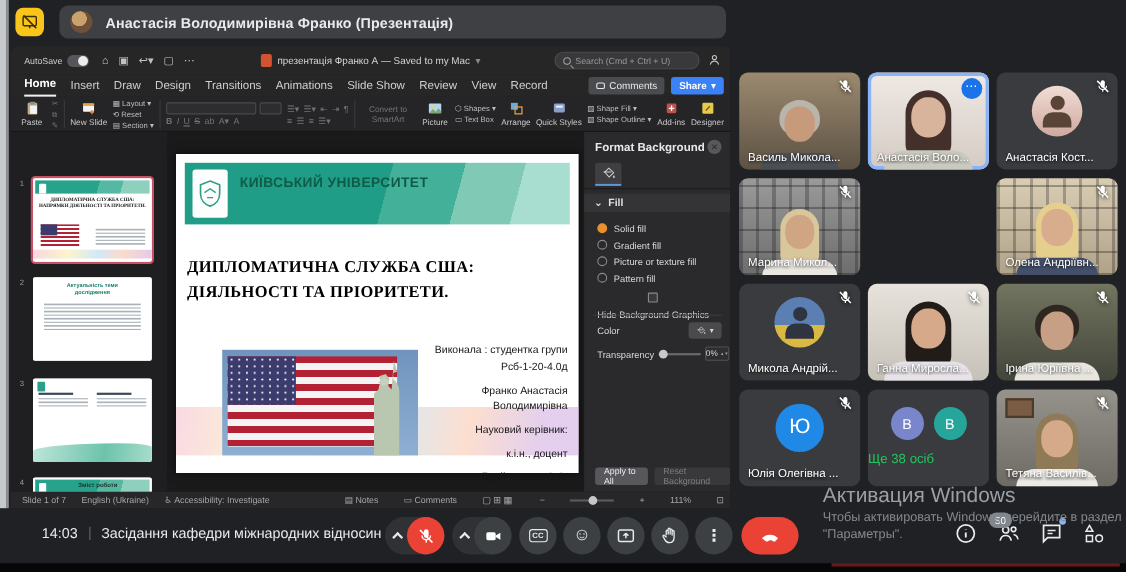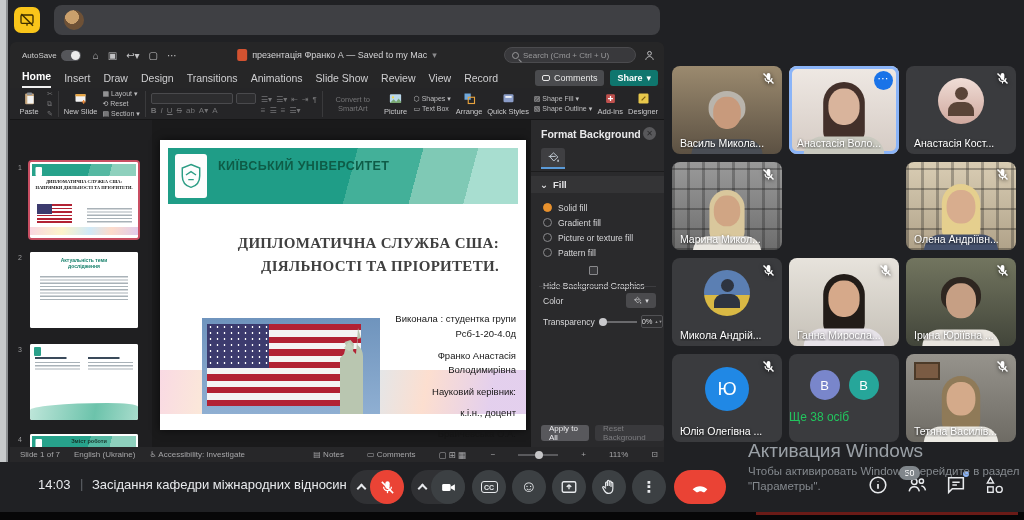--- a/index.html
+++ b/index.html
@@ -38,21 +38,21 @@
   .tb-user{position:absolute;right:8px;top:6px;color:#c2c2c4;}
   .tb-user svg{width:13px;height:13px;}
 
   .ppt-tabs{position:absolute;left:0;top:26px;width:100%;height:20px;background:#262627;display:flex;align-items:flex-end;
     padding-left:12px;gap:13px;}
   .tab{font-size:10.5px;color:#cfcfd1;padding-bottom:4px;white-space:nowrap;}
   .tab.active{color:#ffffff;font-weight:bold;border-bottom:2px solid #f0f0f0;}
   .tabs-right{position:absolute;right:6px;top:28px;display:flex;gap:6px;align-items:center;}
   .pill-btn{height:16px;border-radius:3px;display:flex;align-items:center;gap:4px;padding:0 7px;font-size:9px;}
   .pill-comments{background:#4a4b4e;color:#e8e8e8;}
-  .pill-share{background:#0f766e;color:#fff;font-weight:bold;}
+  .pill-share{background:#3b82f6;color:#fff;font-weight:bold;}
   .bub{width:8px;height:6px;border:1px solid #e8e8e8;border-radius:2px;position:relative;}
 
   .ppt-ribbon{position:absolute;left:0;top:46px;width:100%;height:32px;background:#252527;border-bottom:1px solid #161617;
     display:flex;align-items:center;gap:5px;padding:0 6px;font-size:7.5px;color:#c9c9cb;overflow:hidden;}
   .rb-big{display:flex;flex-direction:column;align-items:center;gap:1px;min-width:26px;}
   .rb-big svg{width:15px;height:15px;}
   .rb-col{display:flex;flex-direction:column;gap:2px;font-size:7px;color:#bdbdbf;white-space:nowrap;}
   .rb-div{width:1px;height:26px;background:#3a3a3c;flex:0 0 auto;}
   .rb-gray{color:#757577;}
   .rb-fontbox{display:flex;gap:3px;}
@@ -94,22 +94,22 @@
 
   
   .ppt-canvas{position:absolute;left:142px;top:78px;width:378px;height:327px;background:#1a1a1b;}
   .slide{position:absolute;left:150px;top:98px;width:366px;height:290px;background:#fff;box-shadow:0 0 8px rgba(0,0,0,.6);}
   .sl-banner{position:absolute;left:8px;top:8px;right:8px;height:56px;
     background:linear-gradient(105deg,#1f9d87 0 52%,#43b099 52% 70%,#7fc9b5 70% 85%,#a8ded0 85%);}
   .sl-logo{position:absolute;left:7px;top:6px;width:32px;height:44px;background:#fdfdfd;border-radius:3px;
     display:flex;align-items:center;justify-content:center;}
   .sl-logo svg{width:22px;height:26px;}
   .sl-bantext{position:absolute;left:50px;top:9px;font-weight:bold;font-size:12.5px;line-height:1.45;color:#0e5c47;letter-spacing:.4px;}
-  .sl-title{position:absolute;left:10px;top:92px;right:27px;text-align:right;
-    font-family:"Liberation Serif","DejaVu Serif",serif;font-weight:bold;font-size:15px;line-height:1.55;color:#404040;letter-spacing:.3px;}
+  .sl-title{position:absolute;left:10px;top:92px;right:10px;text-align:left;
+    font-family:"Liberation Serif","DejaVu Serif",serif;font-weight:bold;font-size:15px;line-height:1.55;color:#000000;letter-spacing:.3px;}
   .sl-flag{position:absolute;left:42px;top:178px;width:178px;height:96px;background:linear-gradient(180deg,#6f94bd,#8fafd2);z-index:2;}
   .flag-cloth{position:absolute;left:5px;top:6px;width:154px;height:82px;
     background:repeating-linear-gradient(180deg,#b22234 0 6.3px,#f4f4f4 6.3px 12.6px);}
   .flag-canton{position:absolute;left:0;top:0;width:62px;height:44px;background:#3c3b6e;
     background-image:radial-gradient(#fff .9px,transparent 1.2px);background-size:7px 6px;}
   .statue{position:absolute;right:14px;bottom:0;height:86px;width:34px;color:#b9c6b0;z-index:3;}
   .sl-credits{position:absolute;right:10px;top:172px;width:136px;text-align:right;font-size:9.5px;line-height:1.45;color:#151515;z-index:2;}
   .sl-credits .credit{margin-bottom:1px;}
   .sl-credits .credit:nth-child(3){margin-top:8px;}
   .sl-credits .credit:nth-child(5){margin-top:8px;}
@@ -332,20 +332,21 @@
   <div class="left-strip"></div>
   <div class="left-strip2"></div>
 
   <div class="share-ind">
     <svg>
         <use href="#i-presoff"></use>
       </svg>
   </div>
   <div class="top-pill">
     <div class="top-ava"></div>
+    <div class="top-title">Анастасія Володимирівна Франко (Презентація)</div>
   </div>
 
   <div class="ppt">
 
     <div class="ppt-titlebar">
       <div class="autosave">
         <span>AutoSave</span>
         <span class="as-toggle"></span>
       </div>
       <div class="tb-icons">

